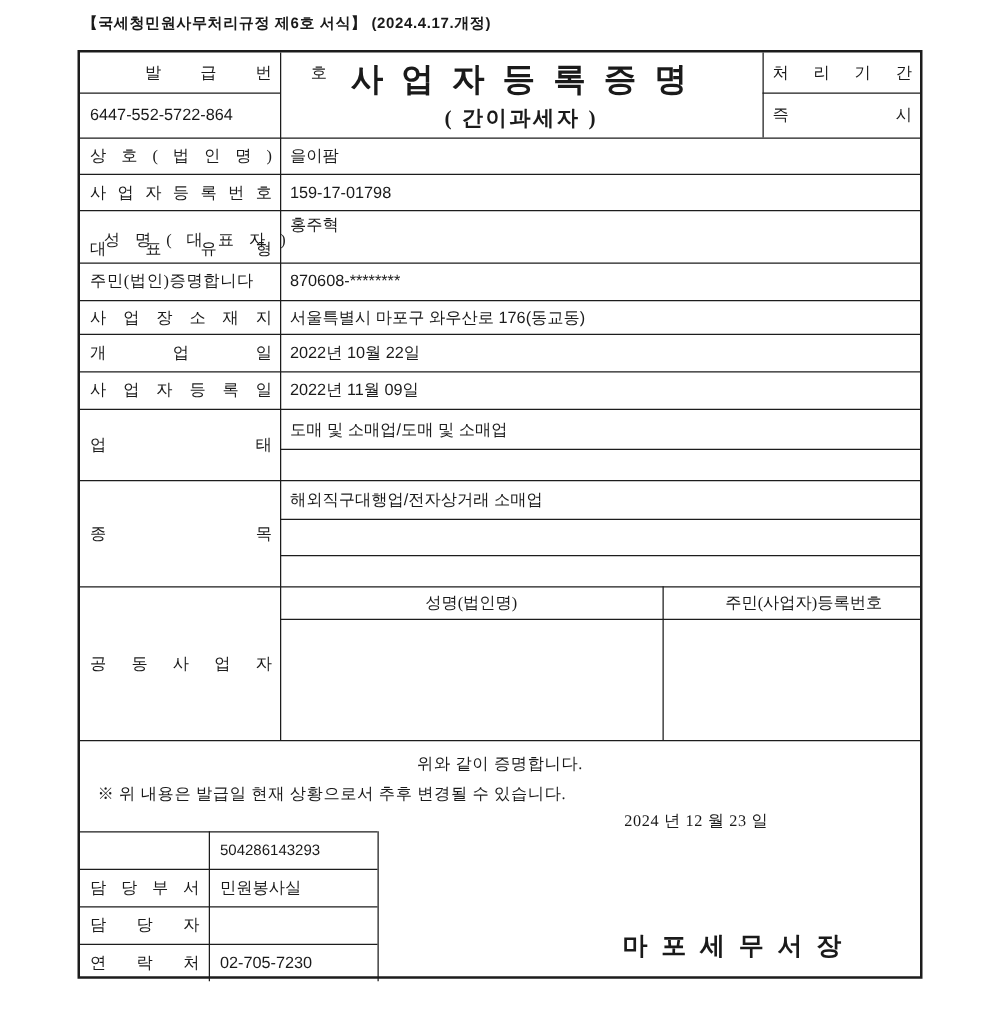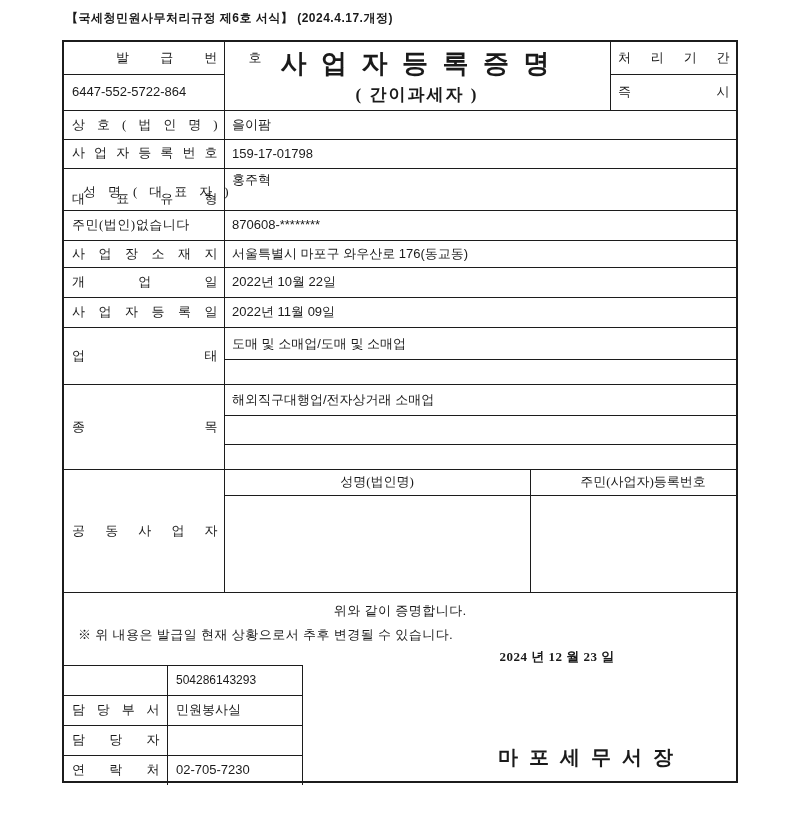--- a/index.html
+++ b/index.html
@@ -107,28 +107,28 @@
     <div class="jlabel" style="left:8px; top:0; width:146px; line-height:32px;margin-left:44px;">발 급 번 호</div>
     <div class="val" style="left:8px; top:32px; line-height:36px;">6447-552-5722-864</div>
     <div class="ctr title" style="left:160px; top:3px; width:386px; line-height:38px;">사 업 자 등 록 증 명</div>
     <div class="ctr subtitle" style="left:160px; top:40px; width:386px; line-height:26px;">( 간이과세자 )</div>
     <div class="jlabel" style="left:554px; top:32px; width:112px; line-height:36px;">즉 시</div>
     <div class="jlabel" style="left:554px; top:0; width:112px; line-height:32px;">처 리 기 간</div>
 
     <div class="jlabel" style="left:8px; top:68px; width:146px; line-height:29px;">상 호 ( 법 인 명 )</div>
     <div class="val" style="left:168px; top:68px; line-height:29px;">을이팜</div>
 
-    <div class="jlabel" style="left:8px; top:97px; width:146px; line-height:29px;font-family:Liberation Mono, monospace;">사 업 자 등 록 번 호</div>
+    <div class="jlabel" style="left:8px; top:97px; width:146px; line-height:29px;">사 업 자 등 록 번 호</div>
     <div class="val" style="left:168px; top:97px; line-height:29px;">159-17-01798</div>
 
     <div class="jlabel" style="left:19px; top:129px; width:146px; line-height:18px;margin-top:12px;">성 명 ( 대 표 자 )</div>
     <div class="jlabel" style="left:8px; top:148px; width:146px; line-height:18px;">대 표 유 형</div>
     <div class="val" style="left:168px; top:128px; line-height:20px;">홍주혁</div>
 
-    <div class="jlabel" style="left:8px; top:168px; width:146px; line-height:30px;">주민(법인)없습니다</div>
+    <div class="jlabel" style="left:8px; top:168px; width:146px; line-height:30px;">주민(법인)증명합니다</div>
     <div class="val" style="left:168px; top:168px; line-height:30px;">870608-********</div>
 
     <div class="jlabel" style="left:8px; top:198px; width:146px; line-height:27px;">사 업 장 소 재 지</div>
     <div class="val" style="left:168px; top:198px; line-height:27px;">서울특별시 마포구 와우산로 176(동교동)</div>
 
     <div class="jlabel" style="left:8px; top:225px; width:146px; line-height:30px;">개 업 일</div>
     <div class="val" style="left:168px; top:225px; line-height:30px;">2022년 10월 22일</div>
 
     <div class="jlabel" style="left:8px; top:255px; width:146px; line-height:30px;">사 업 자 등 록 일</div>
     <div class="val" style="left:168px; top:255px; line-height:30px;">2022년 11월 09일</div>
@@ -138,21 +138,21 @@
 
     <div class="jlabel" style="left:8px; top:370px; width:146px; line-height:30px;">종 목</div>
     <div class="val" style="left:168px; top:343px; line-height:30px;">해외직구대행업/전자상거래 소매업</div>
 
     <div class="jlabel" style="left:8px; top:474px; width:146px; line-height:30px;">공 동 사 업 자</div>
     <div class="ctr" style="left:160px; top:427px; width:306px; line-height:26px; font-size:13px;">성명(법인명)</div>
     <div class="ctr" style="left:466px; top:427px; width:226px; line-height:26px; font-size:13px;">주민(사업자)등록번호</div>
 
     <div class="cert ctr" style="left:0; top:560px; width:672px;">위와 같이 증명합니다.</div>
     <div class="cert" style="left:14px; top:584px;">※   위 내용은 발급일 현재 상황으로서 추후 변경될 수 있습니다.</div>
-    <div class="cert ctr" style="left:388px; top:606px; width:210px;font-weight:bold;">2024 년  12 월  23 일</div>
+    <div class="cert ctr" style="left:388px; top:606px; width:210px;">2024 년  12 월  23 일</div>
 
     <div class="val" style="left:112px; top:623px; line-height:30px; font-size:12px;">504286143293</div>
 
     <div class="jlabel" style="left:8px; top:653px; width:88px; line-height:30px;">담 당 부 서</div>
     <div class="val" style="left:112px; top:653px; line-height:30px;">민원봉사실</div>
 
     <div class="jlabel" style="left:8px; top:683px; width:88px; line-height:30px;">담 당 자</div>
     <div class="val" style="left:112px; top:683px; line-height:30px;"></div>
 
     <div class="jlabel" style="left:8px; top:713px; width:88px; line-height:30px;">연 락 처</div>

